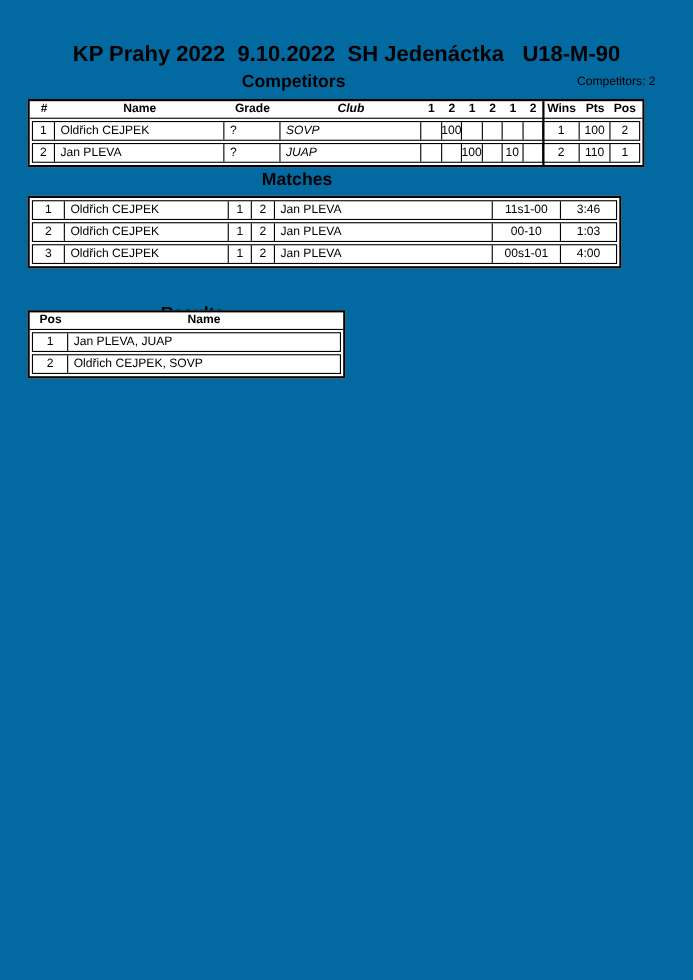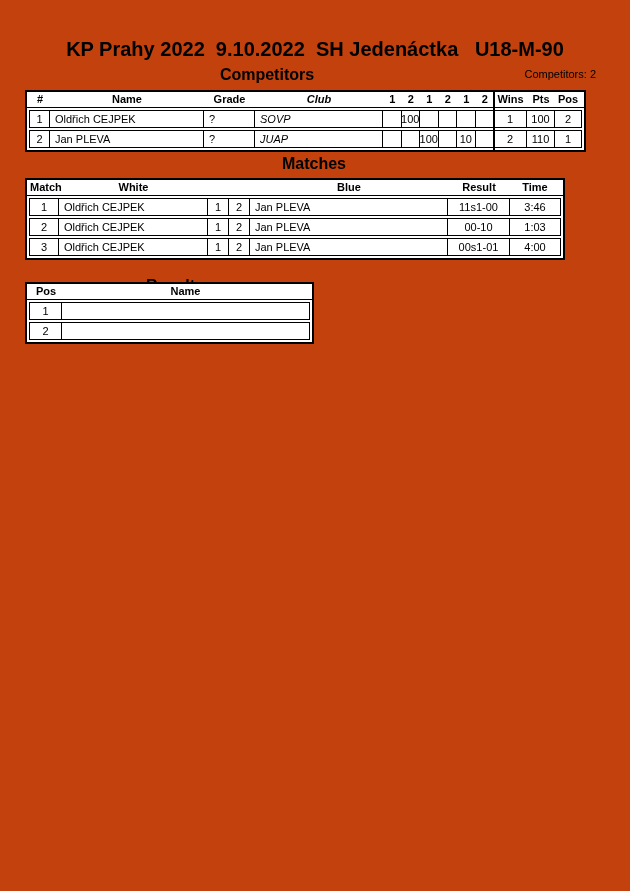--- a/index.html
+++ b/index.html
@@ -1,42 +1,42 @@
 <!DOCTYPE html>
 <html><head>
 <meta charset="utf-8">
 <style>
   html, body { margin: 0; padding: 0; background: #e8e8e8; }
   .page {
     position: relative;
     width: 630px;
     height: 891px;
     margin: 0 auto;
-    background: #c2410c;
+    background: #0369a1;
     font-family: "Liberation Sans", "DejaVu Sans", sans-serif;
     color: #000;
     overflow: hidden;
   }
   .main-title {
     position: absolute;
     top: 38px; left: 0; width: 630px;
     text-align: center;
     font-size: 20px;
     font-weight: bold;
     white-space: pre;
   }
   .sec-title {
     position: absolute;
     text-align: center;
     font-size: 16px;
     font-weight: bold;
     white-space: pre;
   }
   .t-comp    { top: 66px;  left: 0; width: 534px; }
-  .t-matches { top: 155px; left: 0; width: 540px; margin-left: 44px; }
+  .t-matches { top: 155px; left: 0; width: 540px; }
   .t-results { top: 277px; left: 0; width: 350px; }
   .comp-count {
     position: absolute;
     top: 68px; right: 34px;
     font-size: 11px;
     white-space: pre;
   }
 
   
   .tbl {
@@ -165,29 +165,20 @@
       <div class="c w-pts">110</div>
       <div class="c w-pos last">1</div>
     </div>
 
     <div class="vline"></div>
   </div>
 
   <div class="sec-title t-matches">Matches</div>
 
   <div class="tbl tbl-matches">
-    <div class="thead">
-      <div class="hc m-match">Match</div>
-      <div class="hc m-white">White</div>
-      <div class="hc m-n"></div>
-      <div class="hc m-n"></div>
-      <div class="hc m-blue">Blue</div>
-      <div class="hc m-result">Result</div>
-      <div class="hc m-time">Time</div>
-    </div>
 
     <div class="trow">
       <div class="c m-match">1</div>
       <div class="c m-white left">Oldřich CEJPEK</div>
       <div class="c m-n">1</div>
       <div class="c m-n">2</div>
       <div class="c m-blue left">Jan PLEVA</div>
       <div class="c m-result">11s1-00</div>
       <div class="c m-time last">3:46</div>
     </div>
@@ -216,20 +207,22 @@
   <div class="sec-title t-results">Results</div>
 
   <div class="tbl tbl-results">
     <div class="thead">
       <div class="hc r-pos">Pos</div>
       <div class="hc r-name">Name</div>
     </div>
 
     <div class="trow">
       <div class="c r-pos">1</div>
+      <div class="c r-name left last">Jan PLEVA, JUAP</div>
     </div>
 
     <div class="trow">
       <div class="c r-pos">2</div>
+      <div class="c r-name left last">Oldřich CEJPEK, SOVP</div>
     </div>
   </div>
 
 </div>
 
 </body></html>

